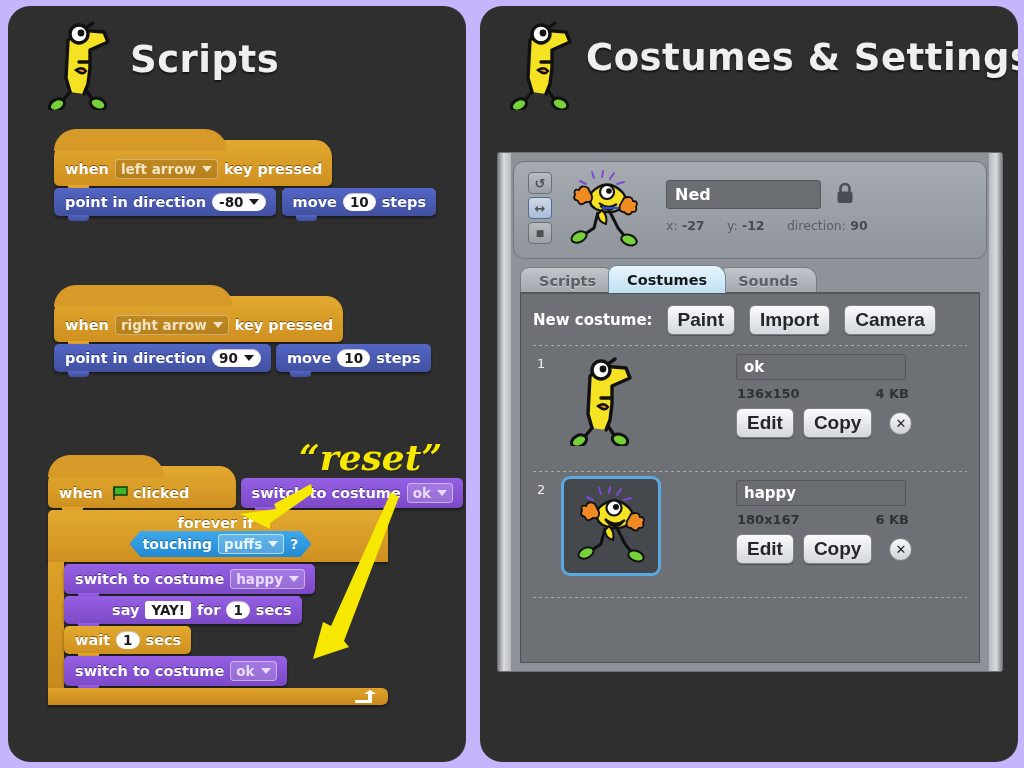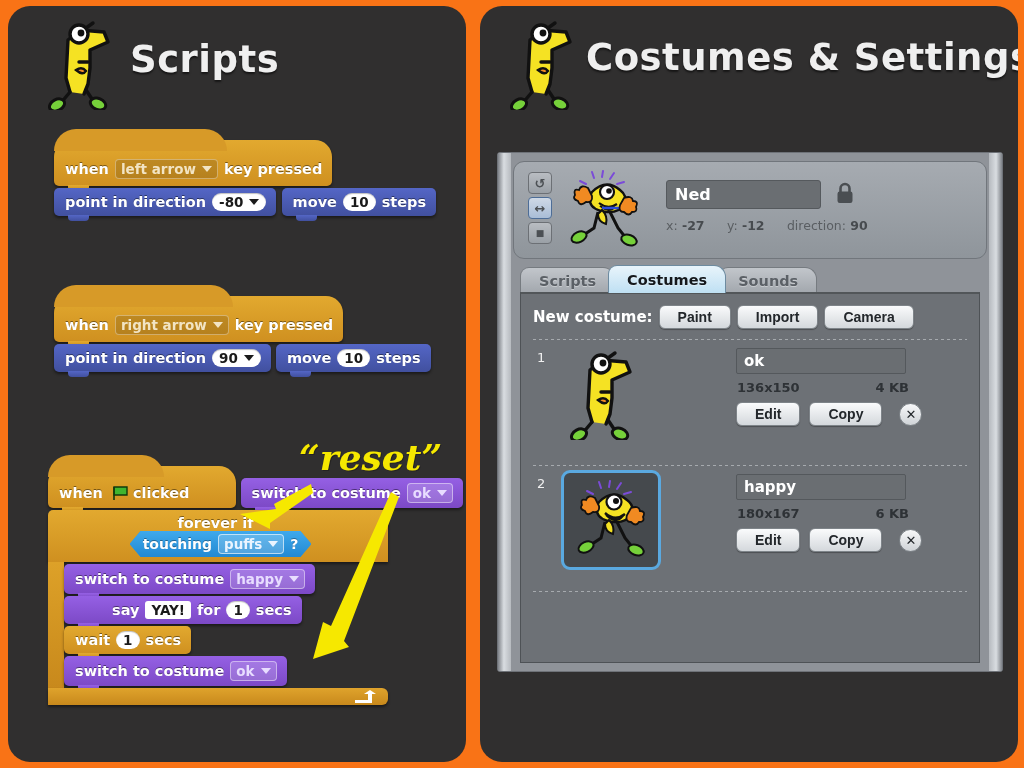--- a/index.html
+++ b/index.html
@@ -3,21 +3,21 @@
 <meta charset="utf-8">
 <style>
   * { box-sizing: border-box; }
   html, body {
     margin: 0; padding: 0;
     width: 1024px; height: 768px;
     background: #ffffff;
     font-family: "DejaVu Sans", sans-serif;
     overflow: hidden;
   }
-  .stage { position: relative; width: 1024px; height: 768px; background: #f97316; }
+  .stage { position: relative; width: 1024px; height: 768px; background: #c4b5fd; }
 
   
   .panel {
     position: absolute;
     background: #302f2f;
     border-radius: 22px;
     overflow: hidden;
   }
   #panel-left  { left: 8px;  top: 6px; width: 458px; height: 756px; }
   #panel-right { left: 480px; top: 6px; width: 538px; height: 756px; }
@@ -208,28 +208,28 @@
     color:#14181c; z-index:3; height:28px;
     border-color:#6d8ba0;
   }
 
   #costume-pane {
     position:absolute; left:22px; top:139px; right:22px; bottom:8px;
     background:#6d7176; border:1px solid #4e5256; border-top:2px solid #525659;
     overflow:hidden;
   }
   #new-costume-row {
-    display:flex; align-items:center; gap:6px;
+    display:flex; align-items:center; gap:14px;
     padding:11px 0 0 12px; color:#fff; font-weight:bold; font-size:15px;
   }
   .btn {
     background:linear-gradient(#fafbfc,#d4d8dc);
     border:1px solid #7e8489; border-radius:6px;
-    color:#23272b; font-weight:bold; font-size:14px;
-    padding:3px 18px; box-shadow:0 1px 1px rgba(0,0,0,.3);
+    color:#23272b; font-weight:bold; font-size:19px;
+    padding:3px 10px; box-shadow:0 1px 1px rgba(0,0,0,.3);
   }
   .dotted {
     height:1px; margin:10px 12px 0 12px;
     background-image:repeating-linear-gradient(to right,#a6aaae 0 3px,transparent 3px 6px);
   }
   .cost-row { position:relative; height:115px; padding:8px 12px 0 12px; }
   .cost-num { position:absolute; left:16px; top:10px; color:#f0f0f0; font-size:13px; }
   .cost-thumb {
     position:absolute; left:40px; top:4px; width:100px; height:100px;
     display:flex; align-items:center; justify-content:center;

